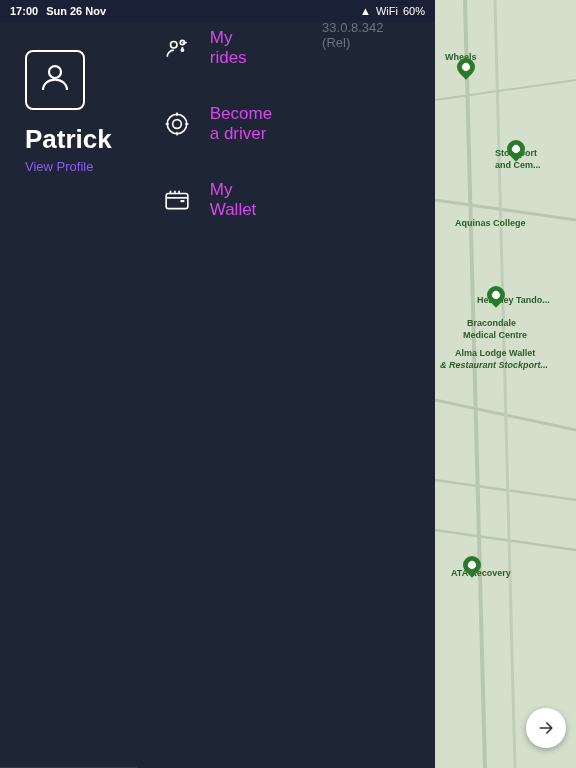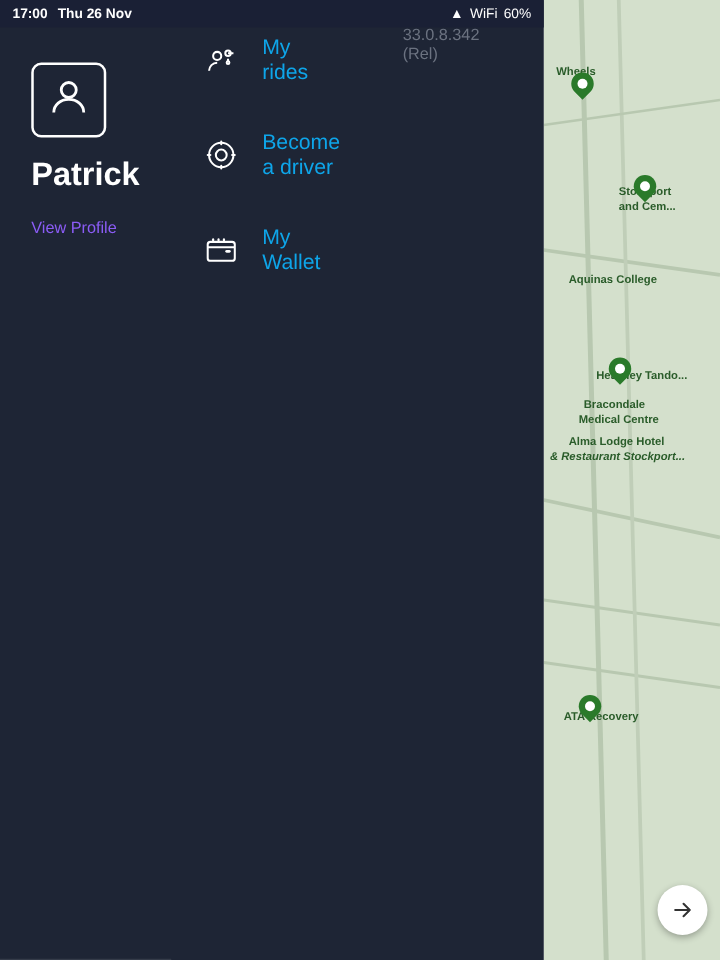--- a/index.html
+++ b/index.html
@@ -77,21 +77,21 @@
       width: 36px;
       height: 36px;
       stroke: #fff;
       fill: none;
     }
 
     .profile-name {
       font-size: 26px;
       font-weight: 700;
       color: #fff;
-      margin-bottom: 19px;
+      margin-bottom: 4px;
     }
 
     .profile-subtitle {
       font-size: 13px;
       color: #8b5cf6;
     }
 
     
     .nav-section {
       flex: 1;
@@ -118,21 +118,21 @@
     .nav-item-icon svg {
       width: 26px;
       height: 26px;
       stroke: #fff;
       fill: none;
       stroke-width: 1.5;
     }
 
     .nav-item-label {
       font-size: 17px;
-      color: #0ea5e9;
+      color: #d946ef;
       font-weight: 400;
     }
 
     
     .bottom-section {
       padding: 0 25px 30px 25px;
       border-top: 1px solid rgba(255,255,255,0.1);
     }
 
     .bottom-item {
@@ -232,21 +232,21 @@
     }
   </style>
 </head>
 <body>
 
 <div class="sidebar">
 
   <div class="status-bar">
     <div class="status-bar-left">
       <span>17:00</span>
-      <span>Thu 26 Nov</span>
+      <span>Sun 26 Nov</span>
     </div>
     <div class="status-bar-right">
       <span>▲</span>
       <span>WiFi</span>
       <span>60%</span>
     </div>
   </div>
 
   <div class="profile-section">
     <div class="avatar-box">
@@ -326,21 +326,21 @@
       <line x1="0" y1="100" x2="141" y2="80" stroke="#b8c8b0" stroke-width="2"></line>
     </svg>
 
     <span class="map-label" style="left:10px;top:52px;">Wheels</span>
     <span class="map-label" style="left:60px;top:148px;">Stockport</span>
     <span class="map-label" style="left:60px;top:160px;">and Cem...</span>
     <span class="map-label" style="left:20px;top:218px;">Aquinas College</span>
     <span class="map-label" style="left:42px;top:295px;">Heaviley Tando...</span>
     <span class="map-label" style="left:32px;top:318px;">Bracondale</span>
     <span class="map-label" style="left:28px;top:330px;">Medical Centre</span>
-    <span class="map-label" style="left:20px;top:348px;">Alma Lodge Hotel</span>
+    <span class="map-label" style="left:20px;top:348px;">Alma Lodge Wallet</span>
     <span class="map-label" style="left:5px;top:360px;font-style:italic;">&amp; Restaurant Stockport...</span>
     <span class="map-label" style="left:16px;top:568px;">ATA Recovery</span>
 
     <div class="map-pin" style="left:22px;top:58px;"></div>
     <div class="map-pin" style="left:72px;top:140px;"></div>
     <div class="map-pin" style="left:52px;top:286px;"></div>
     <div class="map-pin" style="left:28px;top:556px;"></div>
 
     <div class="map-arrow">
       <svg viewBox="0 0 24 24">

